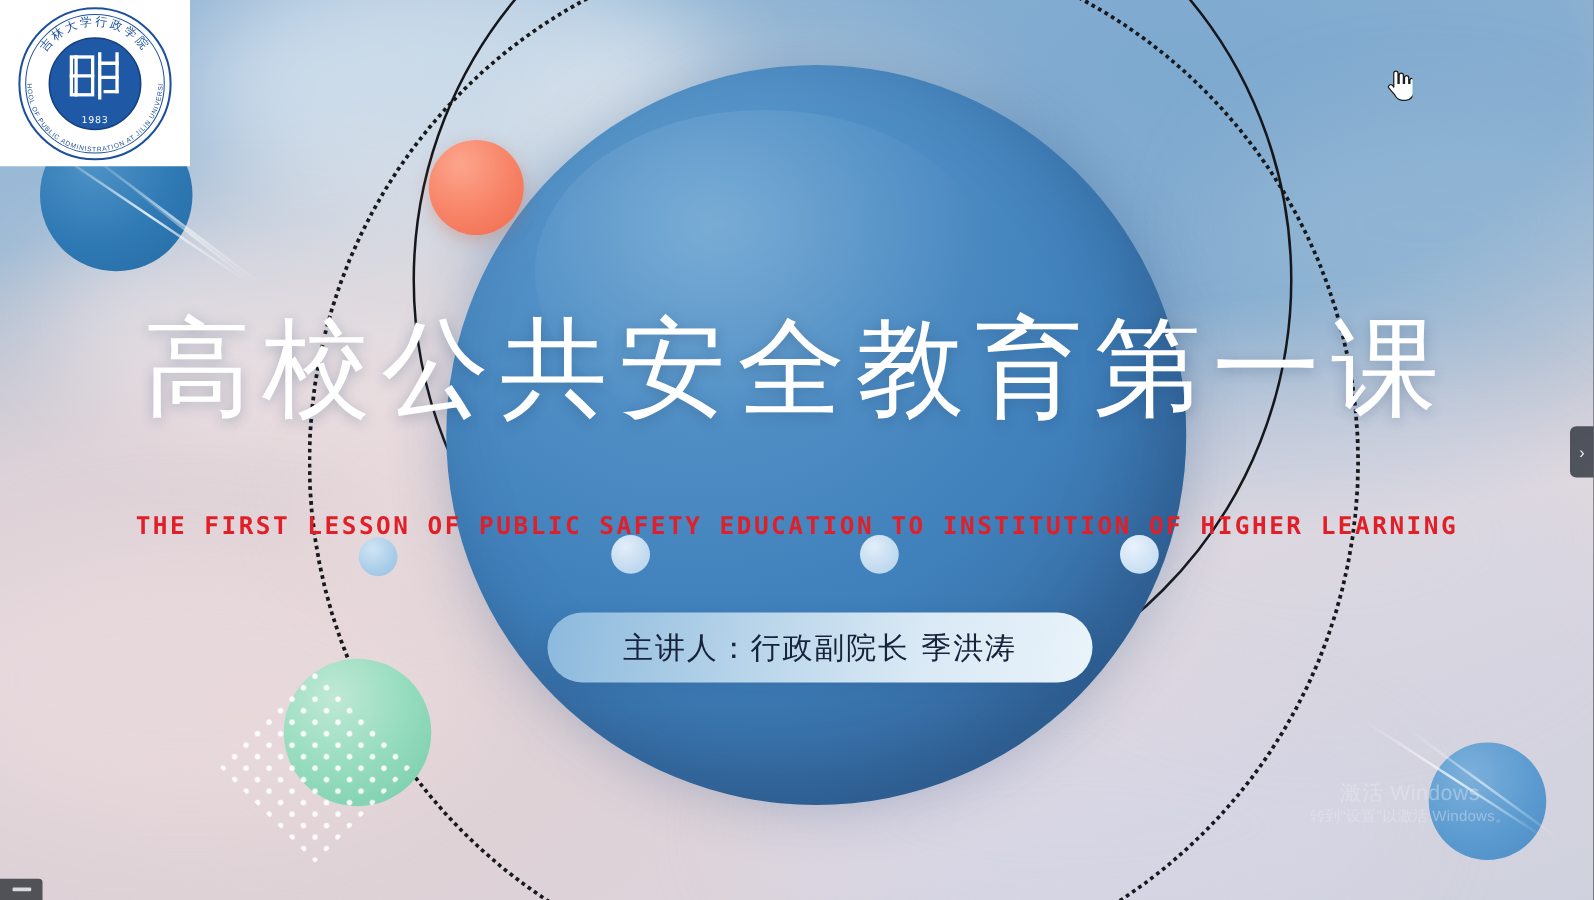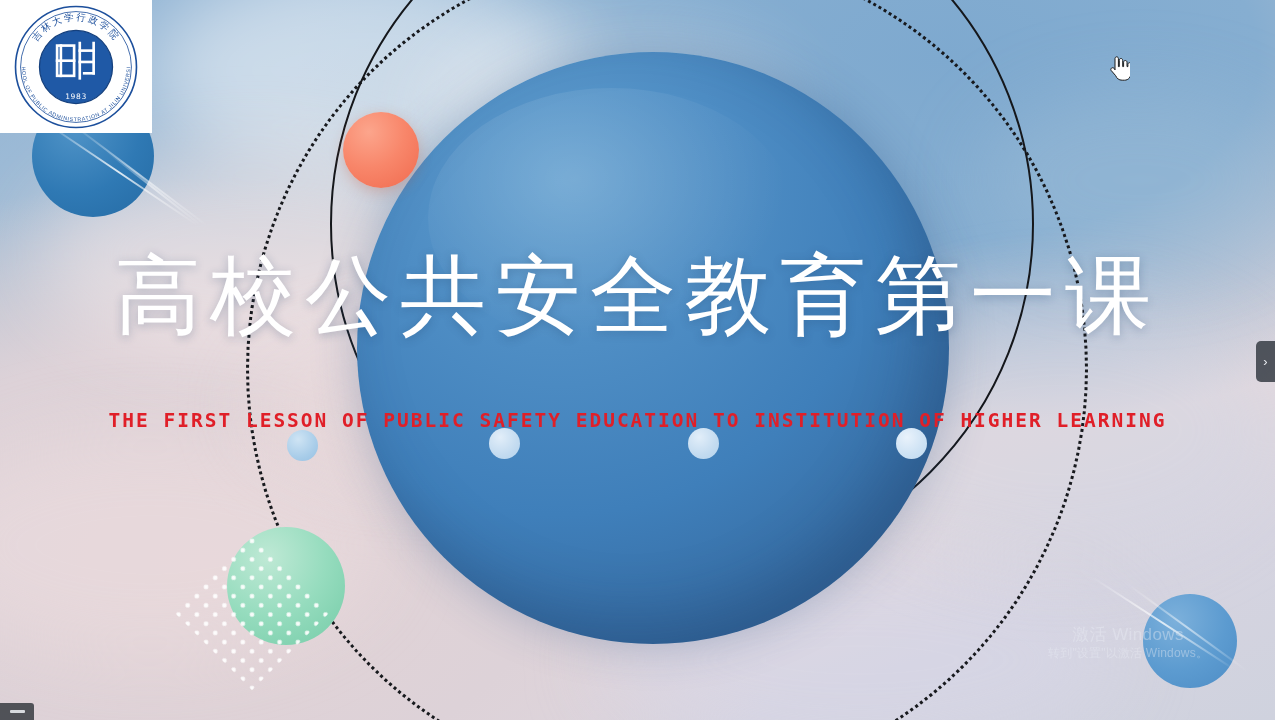--- a/index.html
+++ b/index.html
@@ -306,20 +306,23 @@
       </text>
       <text font-family="'Liberation Sans',sans-serif" font-size="8.4" fill="#1c4f9c" letter-spacing="1.1">
         <textPath href="#arcBot" startOffset="50%" text-anchor="middle">SCHOOL OF PUBLIC ADMINISTRATION AT JILIN UNIVERSITY</textPath>
       </text>
     </svg>
   </div>
 
   <div class="title-main">高校公共安全教育第一课</div>
   <div class="title-sub">THE FIRST LESSON  OF PUBLIC SAFETY EDUCATION TO INSTITUTION OF HIGHER LEARNING</div>
 
+  <div class="speaker-bar">
+    <span class="speaker-text">主讲人：行政副院长  季洪涛</span>
+  </div>
 
   <div class="watermark">
     <div class="wm-title">激活 Windows</div>
     <div class="wm-sub">转到"设置"以激活 Windows。</div>
   </div>
 
   <div class="edge-tab">
     <span>›</span>
   </div>
 

